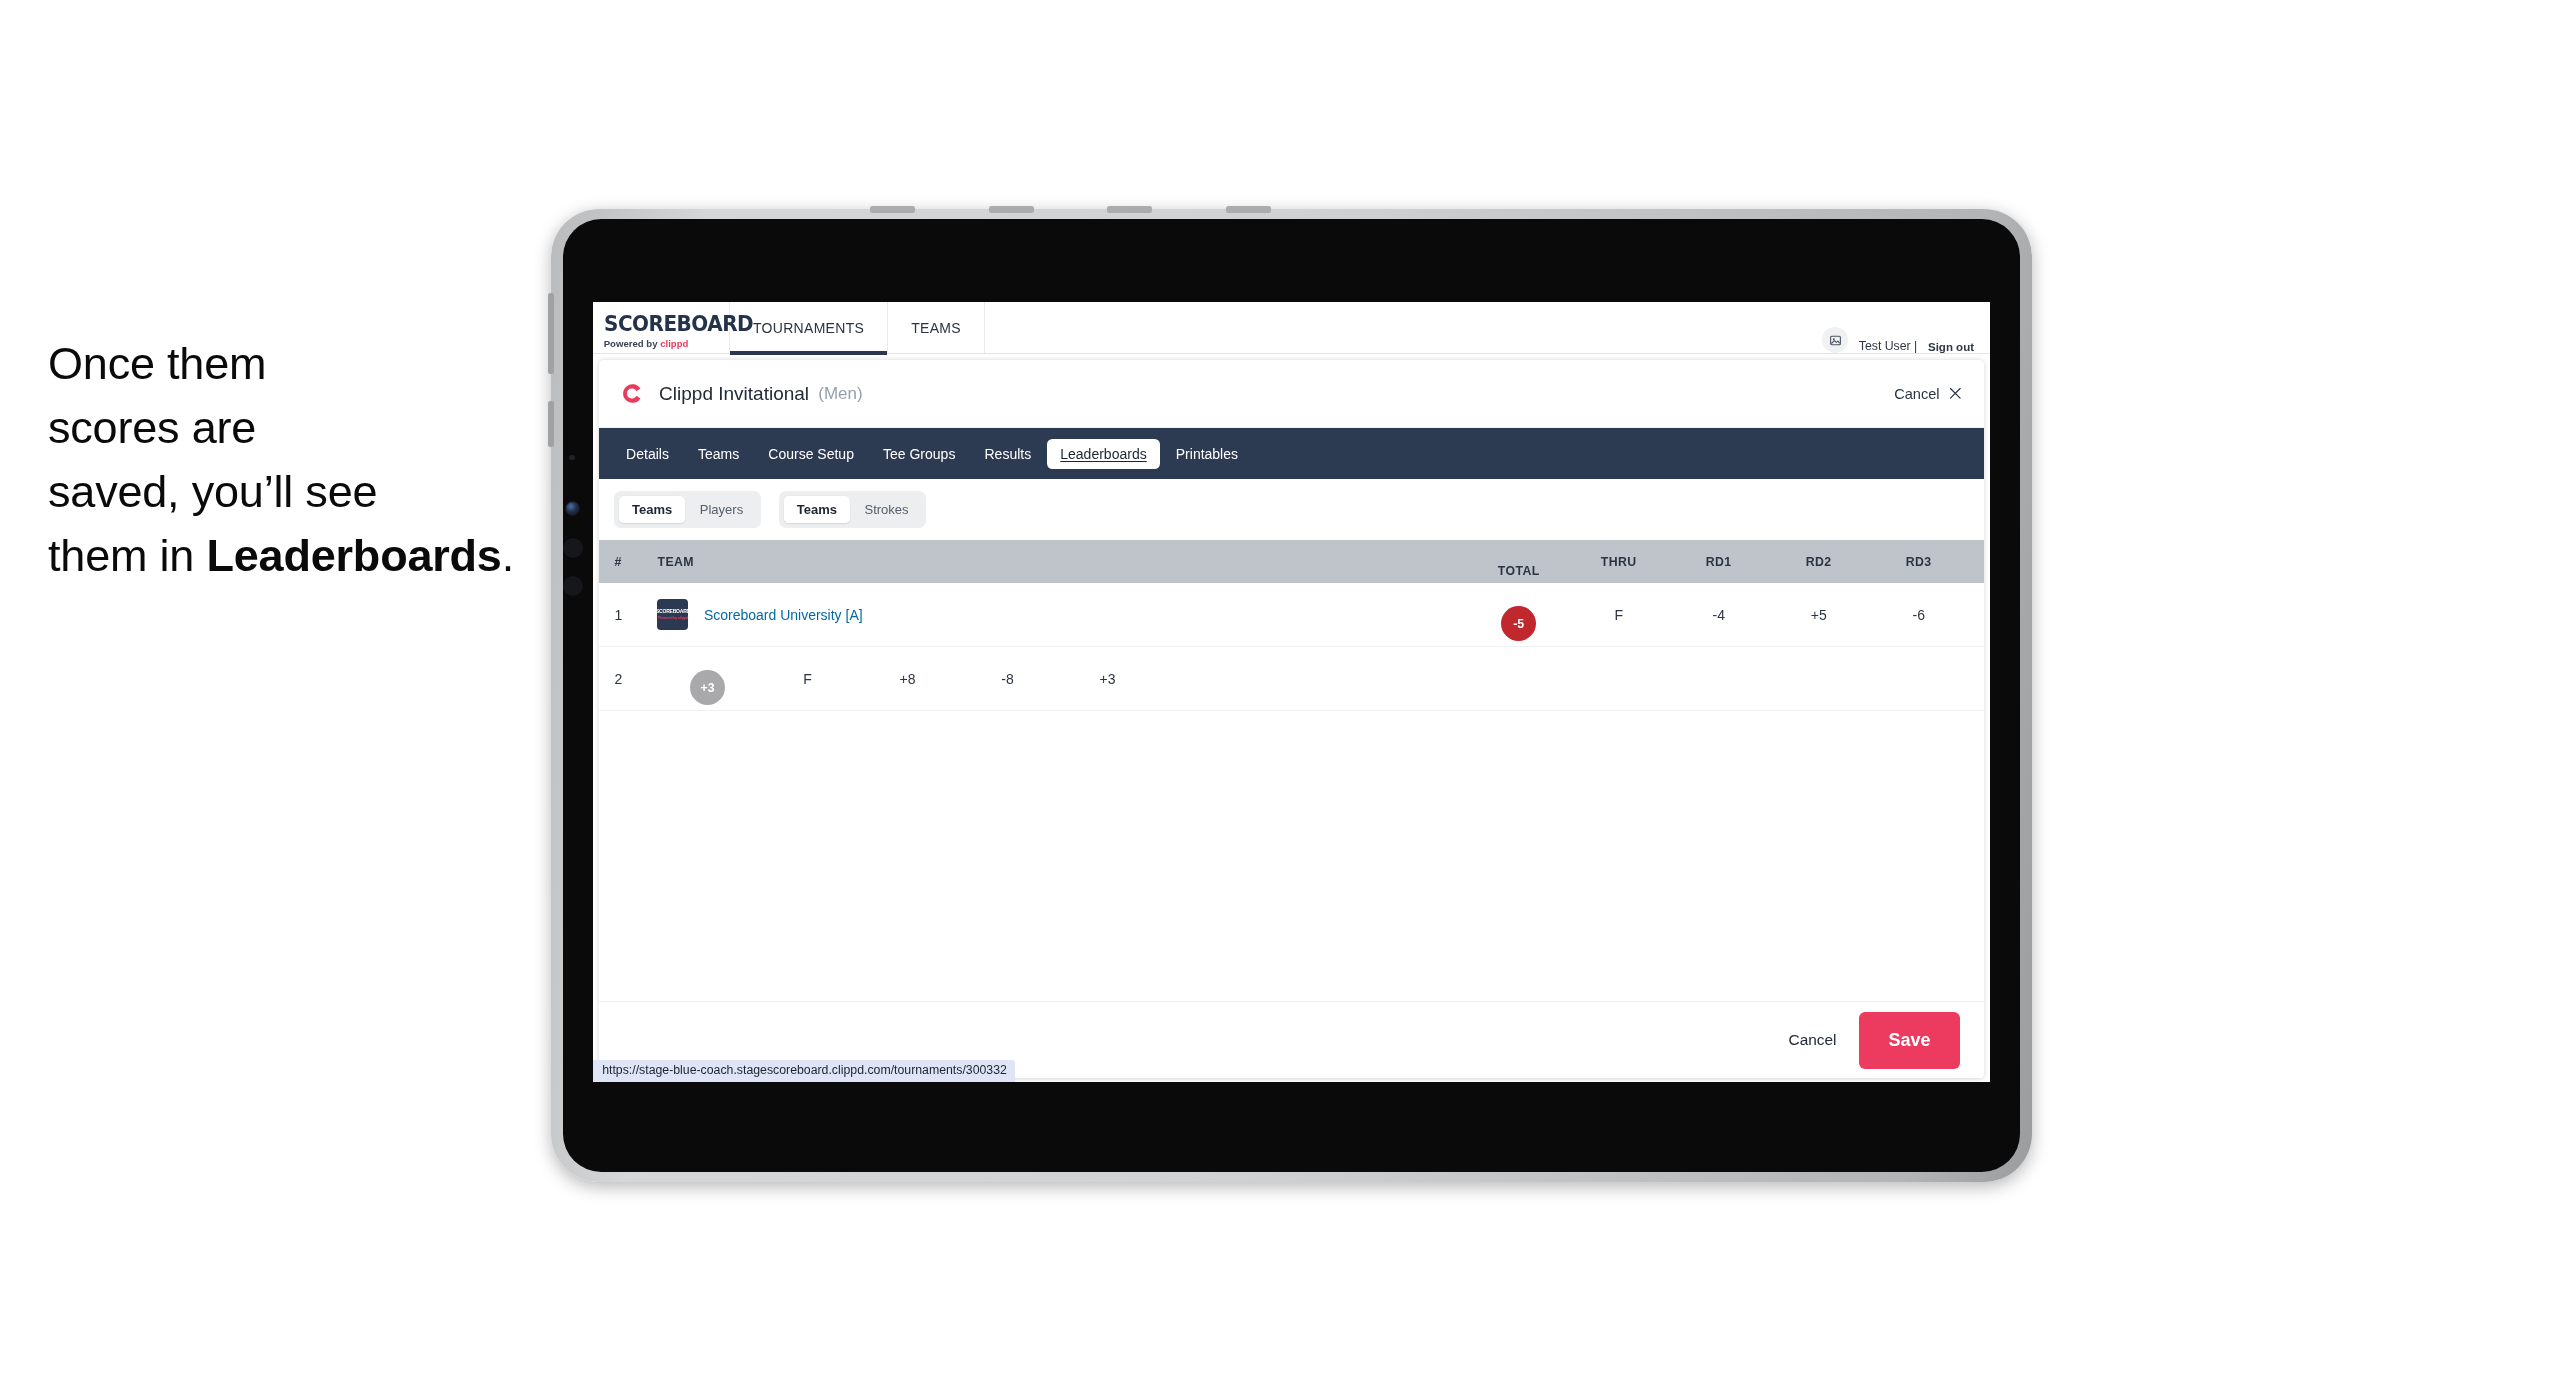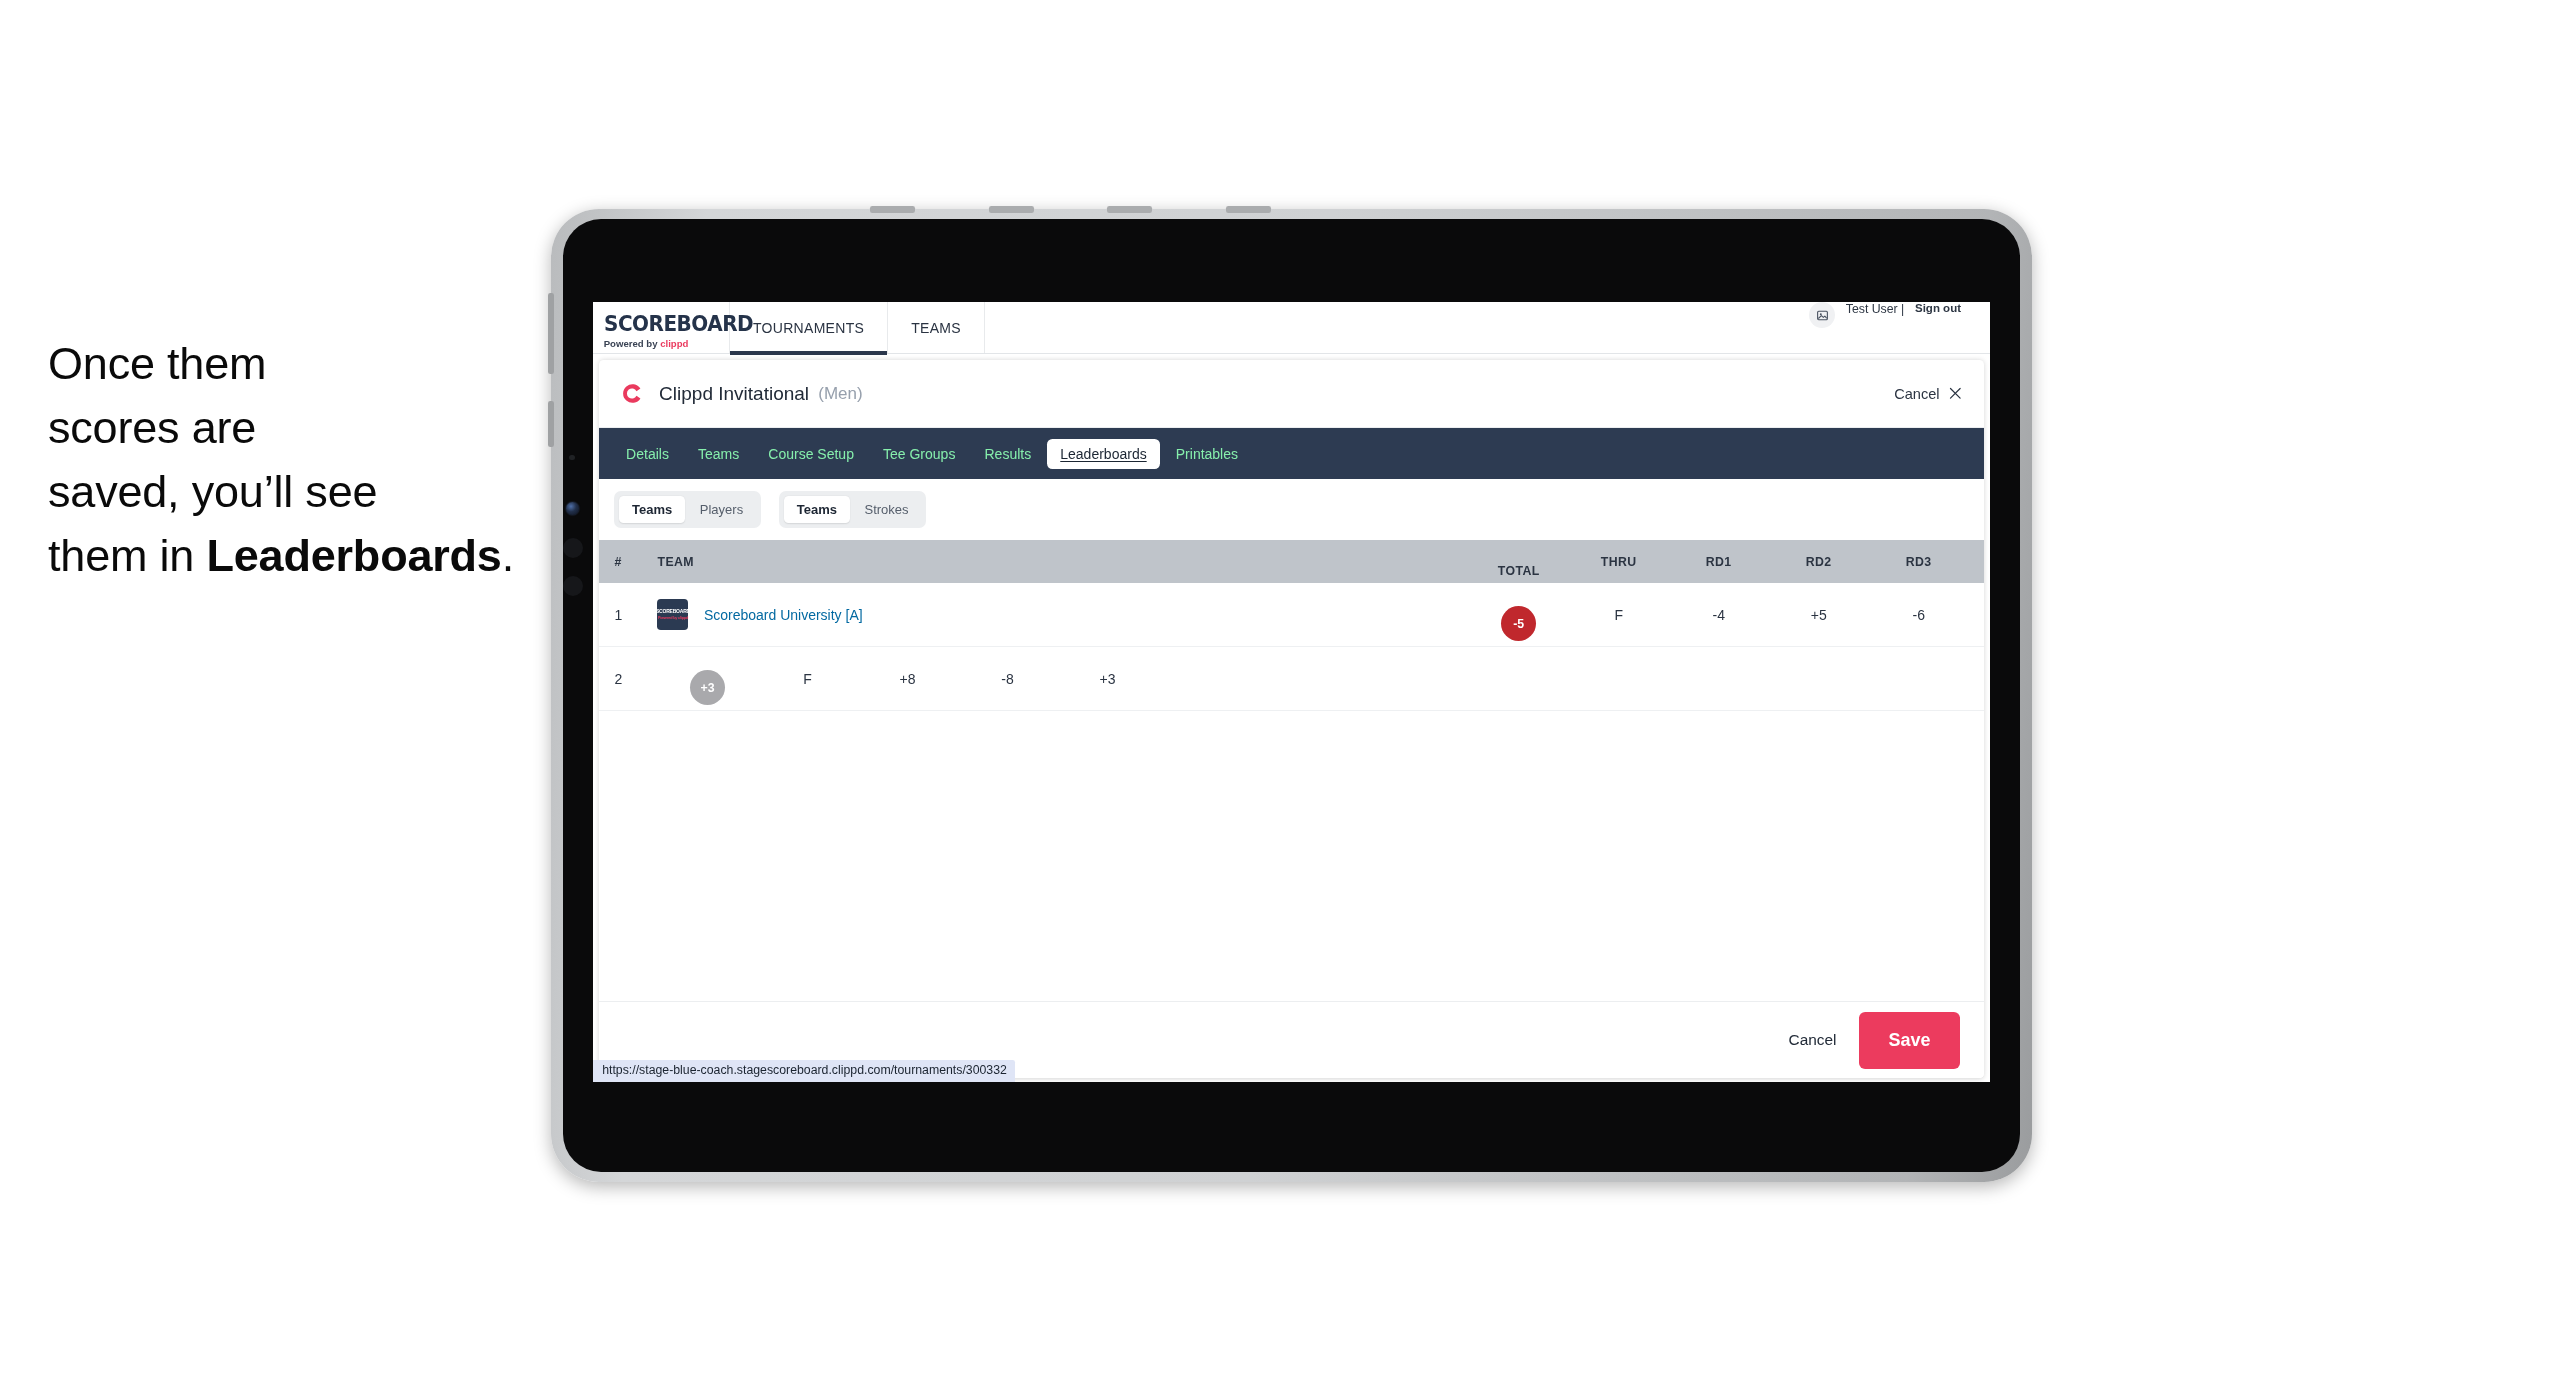--- a/index.html
+++ b/index.html
@@ -120,22 +120,22 @@
   }
   .topnav-tab.active::after {
     content: "";
     position: absolute;
     left: 0; right: 0; bottom: -1.5px;
     height: 3.1px;
     background: #2b374c;
   }
   #appbar-spacer { flex: 1; }
   #user-area {
-    display: flex; align-items: flex-start; gap: 10.7px;
-    padding-right: 29px;
+    display: flex; align-items: flex-end; gap: 10.7px;
+    padding-right: 16px;
   }
   #avatar {
     width: 26px; height: 26px; border-radius: 50%;
     background: #f0f1f3;
     display: flex; align-items: center; justify-content: center;
   }
   #user-name { font-size: 12.3px; color: #2e3744; }
   #signout { font-size: 11.5px; color: #2e3744; font-weight: 600; cursor: pointer; }
 
   
@@ -174,21 +174,21 @@
   #sectiontabs {
     background: #2d3b52;
     height: 51px;
     display: flex; align-items: center;
     padding: 0 14px;
     gap: 3.1px;
   }
   .sec-tab {
     padding: 7px 13px;
     font-size: 14px;
-    color: #86efac;
+    color: #ffffff;
     border-radius: 5.4px;
     cursor: pointer;
     white-space: nowrap;
   }
   .sec-tab.active {
     background: #ffffff;
     color: #1b2532;
     text-decoration: underline;
     text-underline-offset: 2.3px;
     font-weight: 500;

